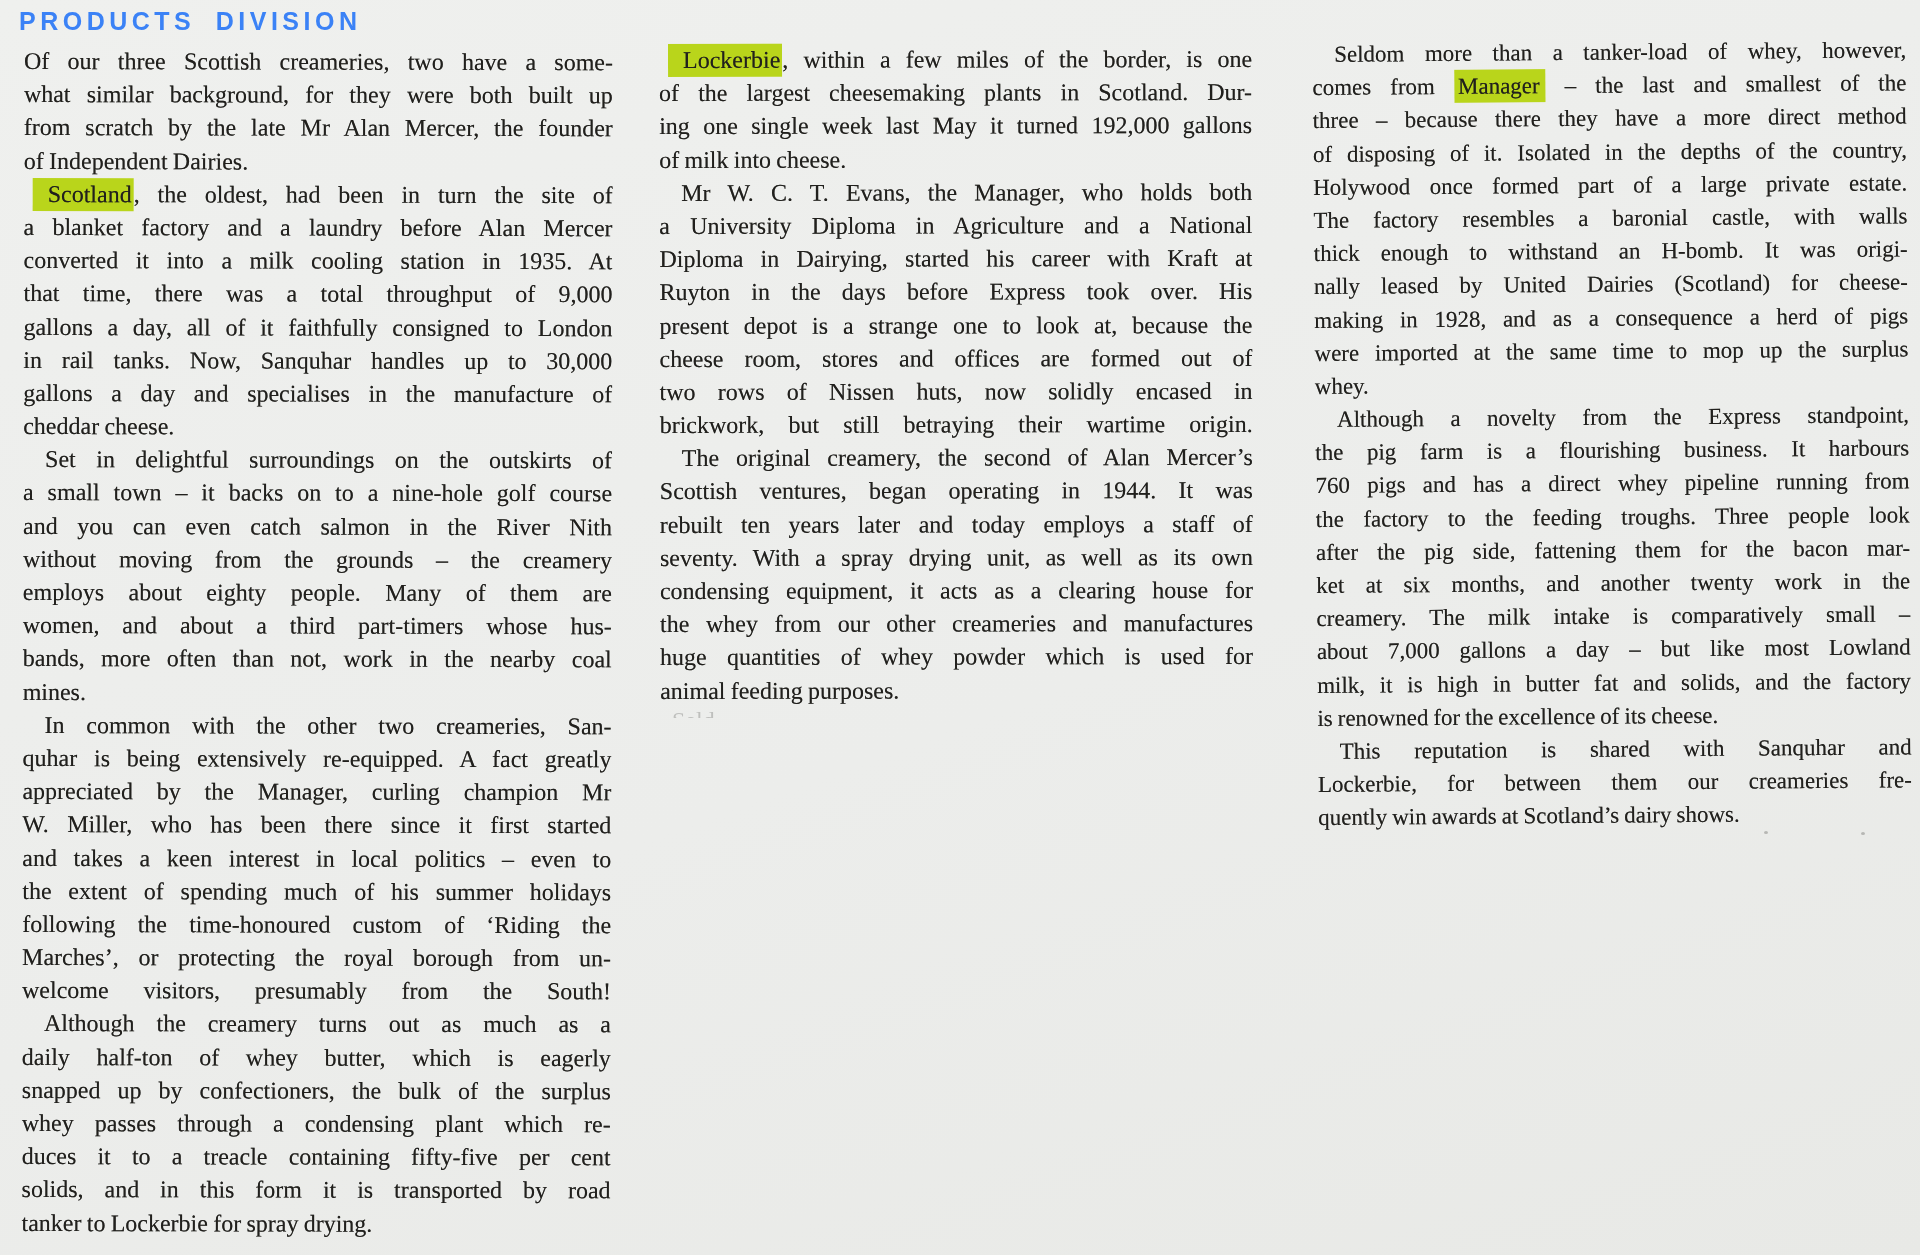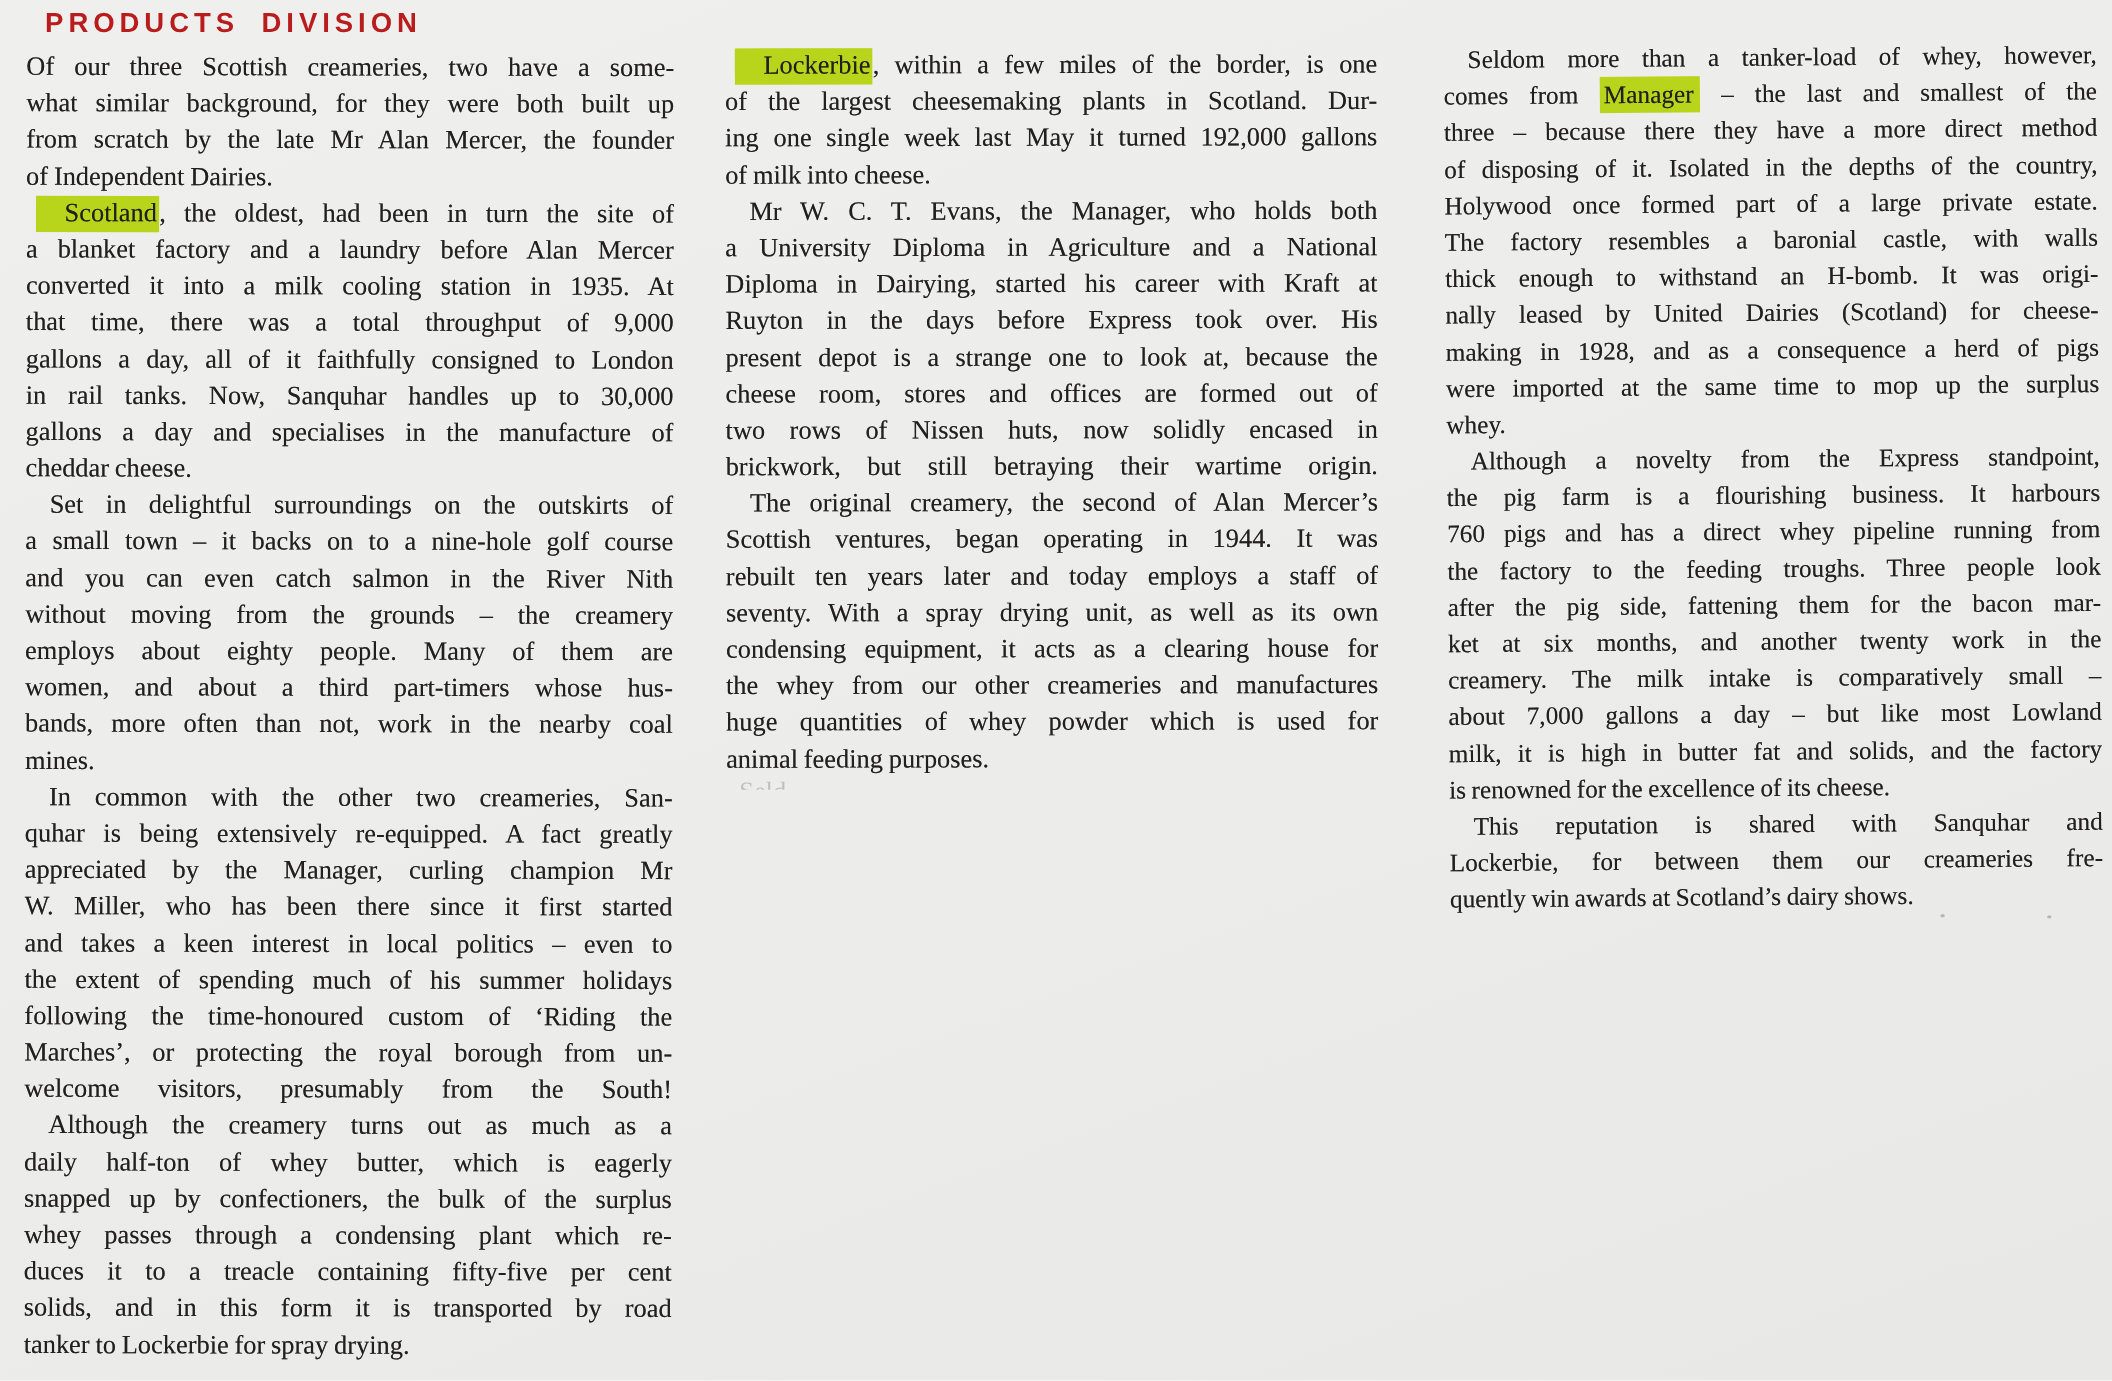--- a/index.html
+++ b/index.html
@@ -9,40 +9,40 @@
   }
   html,body{margin:0;padding:0;}
   body{
     width:1920px;height:1255px;overflow:hidden;
     background:linear-gradient(160deg,#eff0ee 0%,var(--bg) 55%,#e8e9e6 100%);
     font-family:"Liberation Serif","DejaVu Serif",serif;
     color:var(--ink);
   }
   .page{position:relative;width:1920px;height:1255px;}
   .title{
-    position:absolute;left:41px;top:7px;margin:0;
+    position:absolute;left:19px;top:7px;margin:0;
     font-family:"Liberation Sans","DejaVu Sans",sans-serif;
     font-weight:bold;font-size:25px;letter-spacing:4.5px;word-spacing:9px;
-    color:#b91c1c;
+    color:#3b82f6;
   }
   .col{position:absolute;}
   #col1{left:24px;top:45px;width:589px;transform:rotate(0.12deg);transform-origin:0 0;}
   #col2{left:659px;top:44px;width:593px;transform:rotate(-0.1deg);transform-origin:0 0;}
   #col3{left:1312px;top:38px;width:594px;transform:rotate(-0.45deg);transform-origin:0 0;}
   .line{
     height:33.2px;line-height:33.2px;font-size:24px;
     text-align:justify;text-align-last:justify;
     overflow:hidden;word-spacing:-0.75px;
     text-shadow:0 0 0.6px rgba(30,30,28,0.55);
   }
   #col3 .line{font-size:23px;}
   .line.lastline{text-align-last:left;}
   .line.first{text-indent:22px;}
   .hl{background:var(--hl);padding:5px 6px 6px 4px;}
-  .line.first .hl{margin-left:-13px;padding-left:26px;padding-right:2px;}
+  .line.first .hl{margin-left:-13px;padding-left:15px;padding-right:2px;}
   .frag{
     position:absolute;left:672px;top:705px;width:90px;height:13px;
     overflow:hidden;font-size:24px;line-height:30px;
     color:var(--ink);opacity:0.22;filter:blur(0.6px);
   }
   .speck{position:absolute;width:4px;height:3px;border-radius:50%;
     background:#8d8d89;opacity:0.55;filter:blur(0.4px);}
   #speck1{left:1764px;top:831px;}
   #speck2{left:1861px;top:832px;}
 </style>

